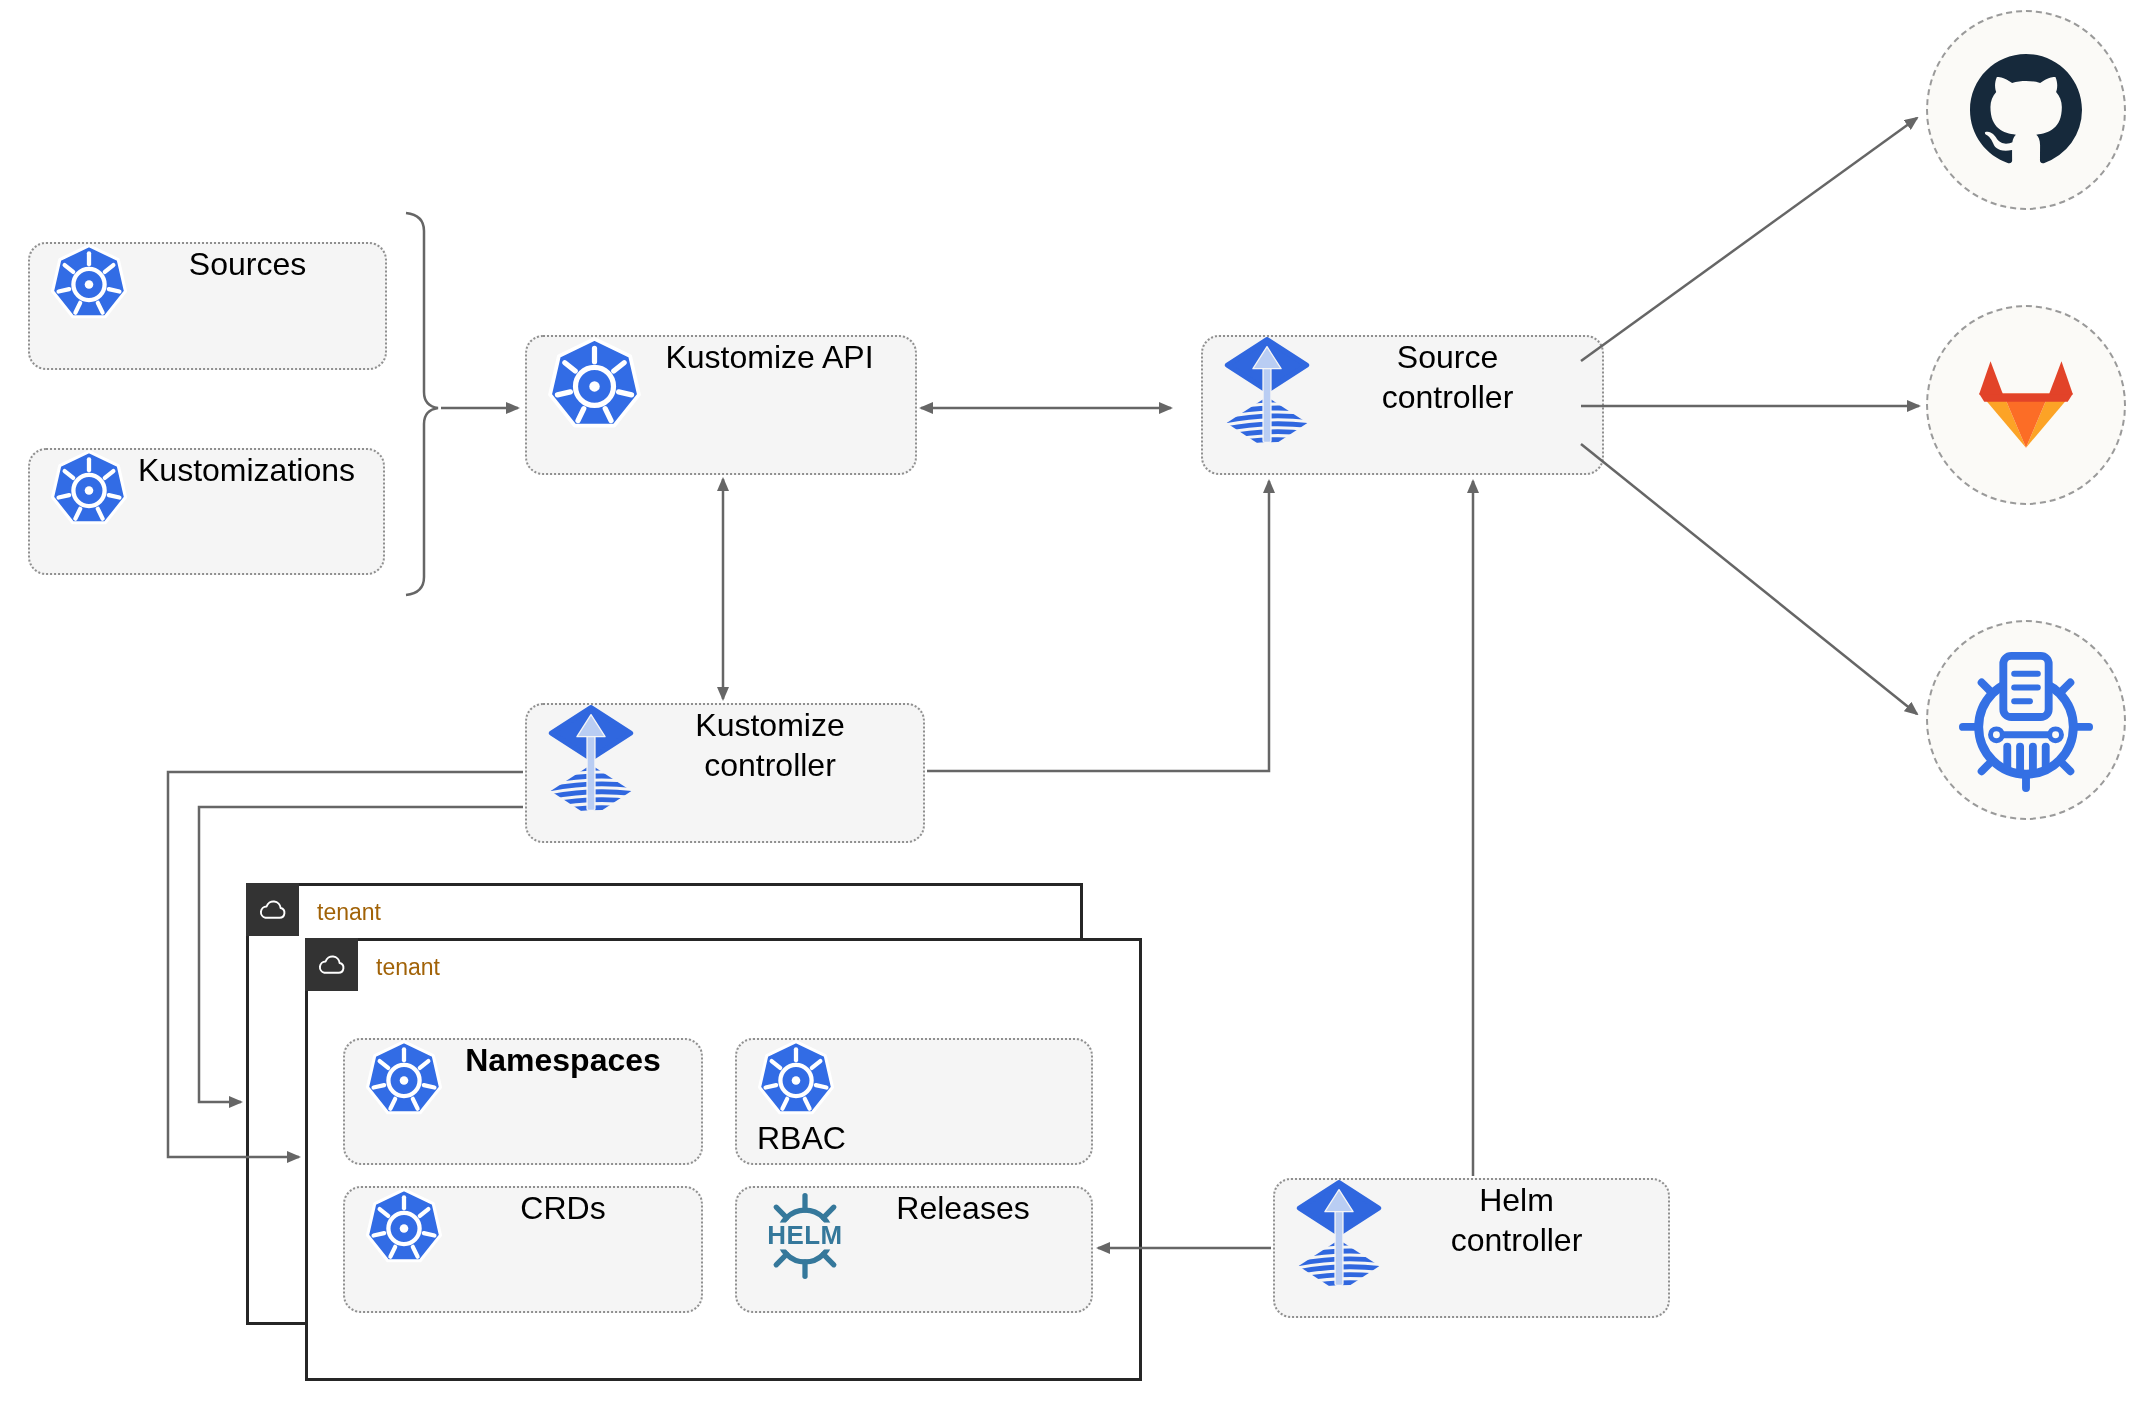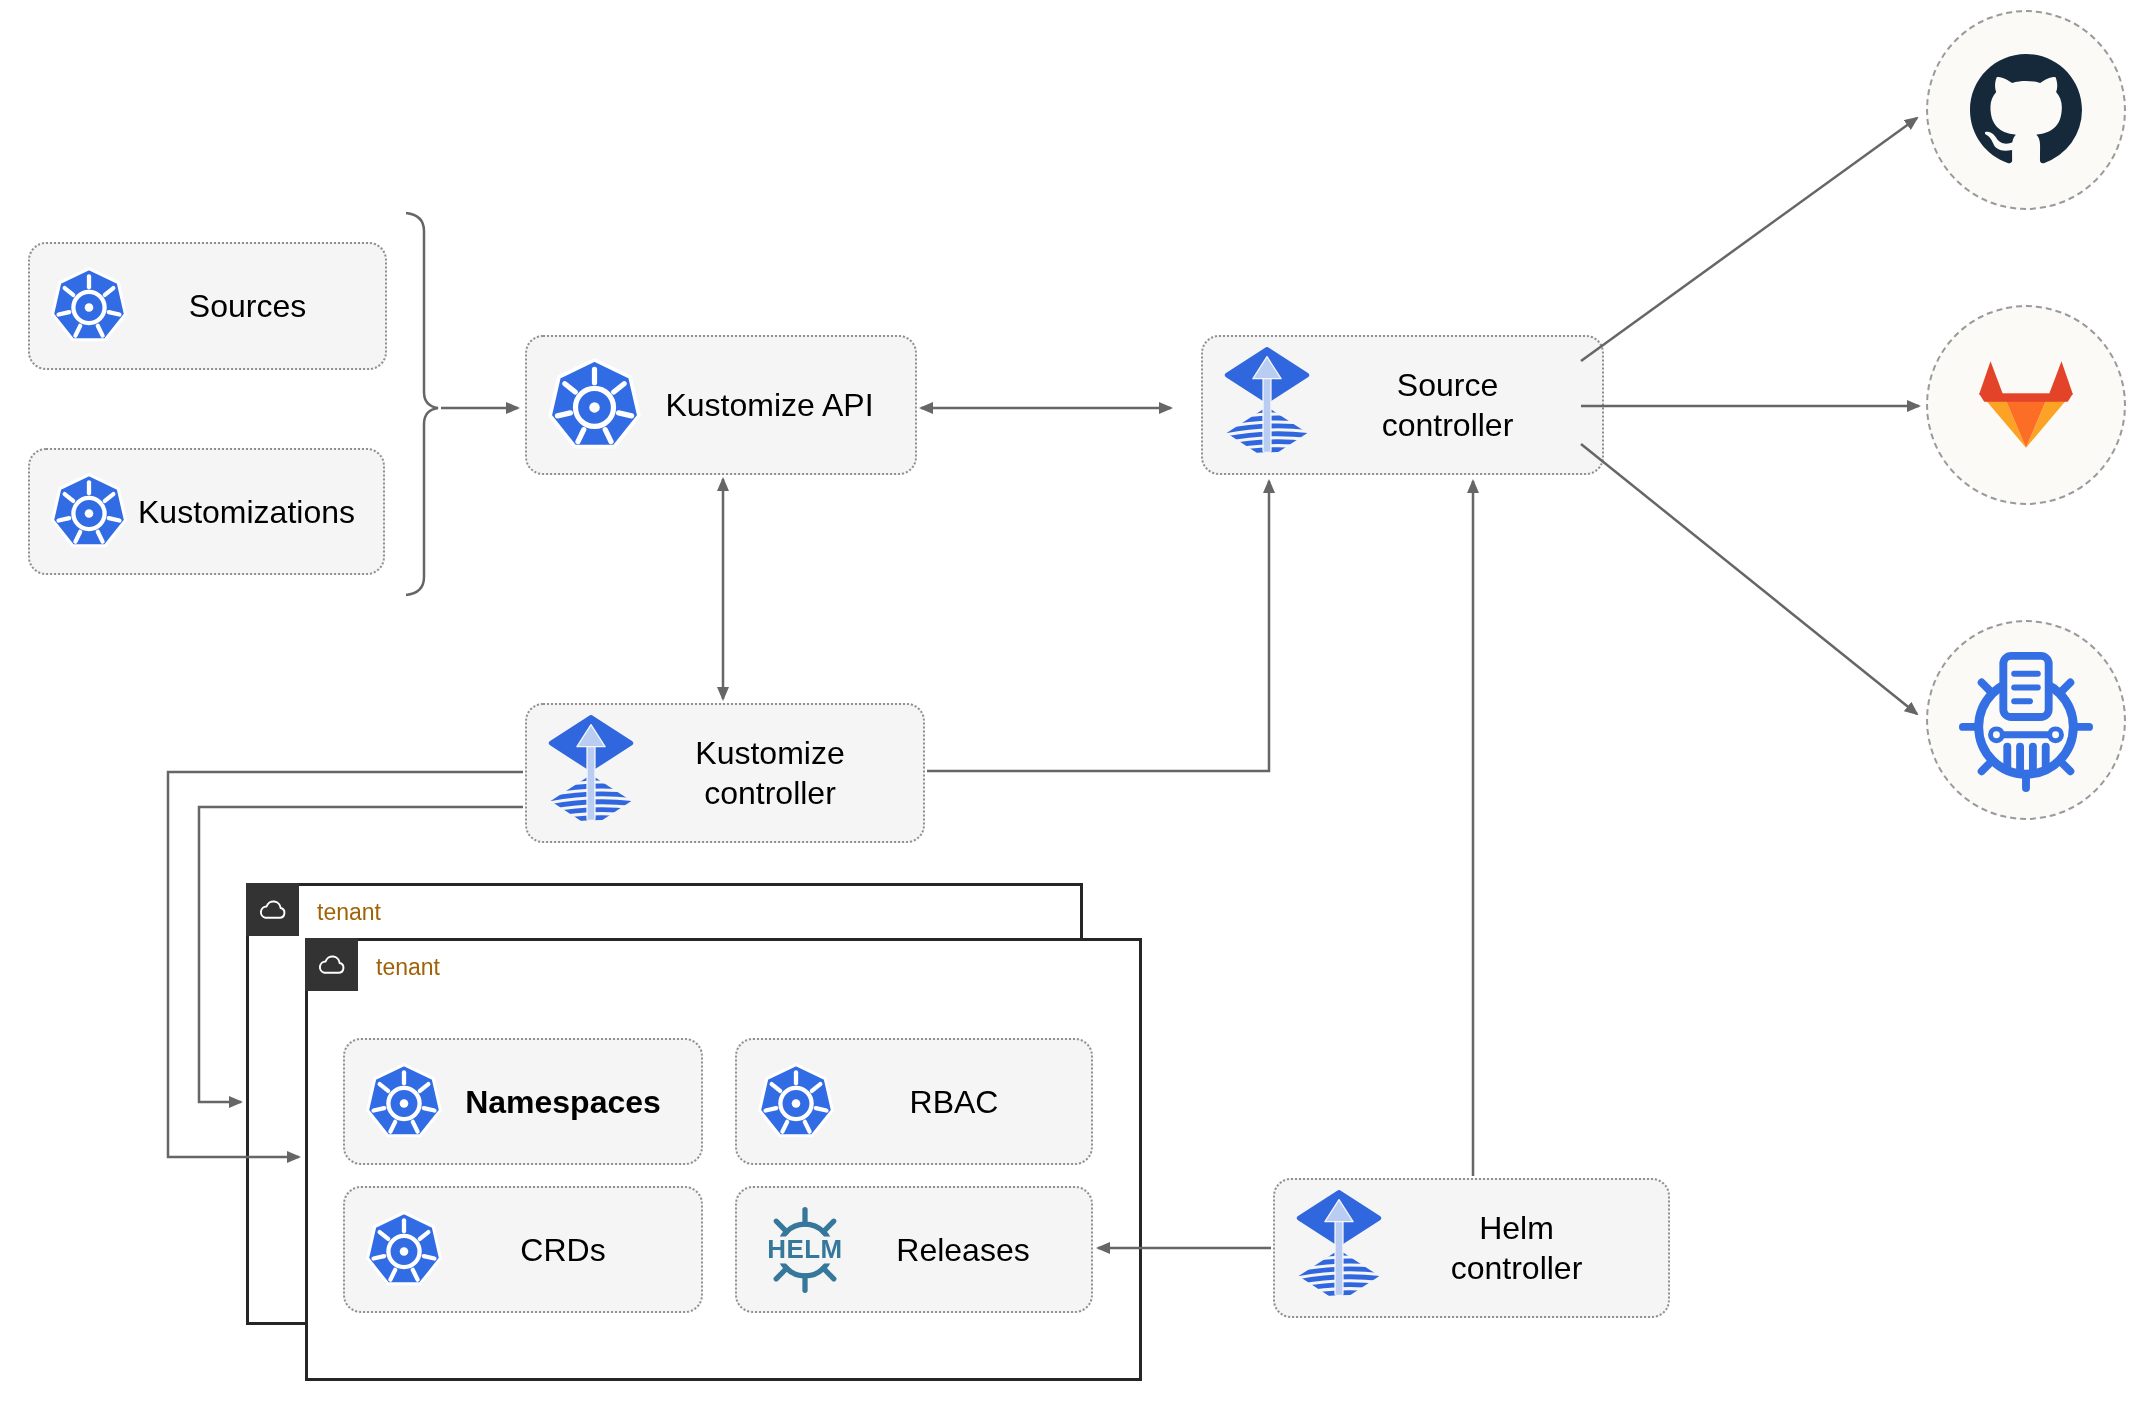--- a/index.html
+++ b/index.html
@@ -1,21 +1,21 @@
 <!DOCTYPE html>
 <html><head>
 <meta charset="utf-8">
 <style>
   html,body { margin:0; padding:0; background:#fff; }
   .canvas {
     position:relative; width:2144px; height:1407px; background:#ffffff;
     font-family:"Liberation Sans", sans-serif; overflow:hidden;
   }
   .node {
-    position:absolute; display:flex; align-items:center;
+    position:absolute; display:flex; align-items:flex-start;
     background:#f5f5f5; border:2px dotted #8f8f8f; border-radius:18px;
     padding:0 18px 0 20px; box-sizing:border-box;
   }
   .node-icon { flex:0 0 auto; display:flex; align-items:center; }
   .node-label {
     flex:1 1 auto; text-align:center; font-size:32px; color:#000;
     white-space:pre-line; line-height:1.25;
   }
   .ic-k8s   { width:78px; height:78px; }
   .node--lg .ic-k8s { width:95px; height:95px; }
@@ -218,21 +218,21 @@
 
     <div class="node" style="left:35px; top:97px; width:360px; height:127px;font-weight:bold;">
       <span class="node-icon">
         <svg class="ic-k8s">
             <use href="#sym-k8s"></use>
           </svg>
       </span>
       <span class="node-label">Namespaces</span>
     </div>
 
-    <div class="node" style="left:427px; top:97px; width:358px; height:127px;">
+    <div class="node" style="left:427px; top:97px; width:358px; height:127px;flex-direction:column;">
       <span class="node-icon">
         <svg class="ic-k8s">
             <use href="#sym-k8s"></use>
           </svg>
       </span>
       <span class="node-label">RBAC</span>
     </div>
 
     <div class="node" style="left:427px; top:245px; width:358px; height:127px;">
       <span class="node-icon">

